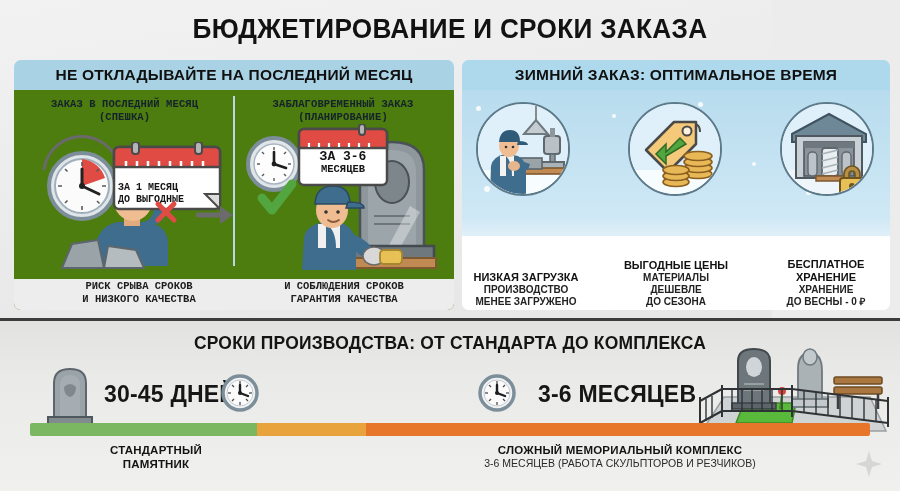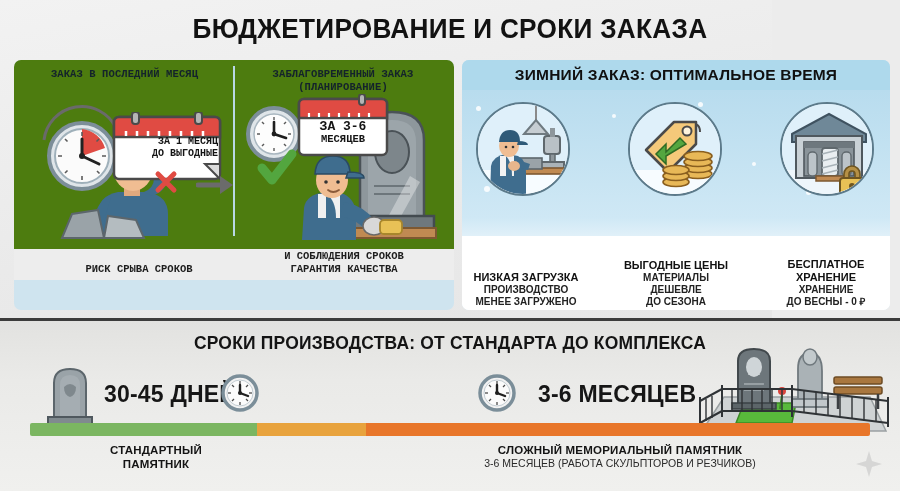--- a/index.html
+++ b/index.html
@@ -99,25 +99,27 @@
 </head>
 <body>
 
 <div id="root">
 
   <div class="top-area">
 
     <div class="main-title">БЮДЖЕТИРОВАНИЕ И СРОКИ ЗАКАЗА</div>
 
     <div class="panel" id="panel-left">
+      <div class="panel-head">НЕ ОТКЛАДЫВАЙТЕ НА ПОСЛЕДНИЙ МЕСЯЦ</div>
 
       <div class="lp-body">
 
         <div class="lp-col-title" style="left:8px; top:8px; width:205px;">
           <div>ЗАКАЗ В ПОСЛЕДНИЙ МЕСЯЦ</div>
+          <div>(СПЕШКА)</div>
         </div>
         <div class="lp-col-title" style="left:226px; top:8px; width:206px;">
           <div>ЗАБЛАГОВРЕМЕННЫЙ ЗАКАЗ</div>
           <div>(ПЛАНИРОВАНИЕ)</div>
         </div>
 
         <div class="lp-divider"></div>
 
         <svg width="200" height="140" viewBox="0 0 200 140" style="position:absolute;left:6px;top:36px;">
 
@@ -175,21 +177,21 @@
                 <line x1="27" y1="19" x2="27" y2="24"></line>
               <line x1="38" y1="19" x2="38" y2="24"></line>
                 <line x1="49" y1="19" x2="49" y2="24"></line>
               <line x1="60" y1="19" x2="60" y2="24"></line>
                 <line x1="71" y1="19" x2="71" y2="24"></line>
               <line x1="82" y1="19" x2="82" y2="24"></line>
                 <line x1="93" y1="19" x2="93" y2="24"></line>
             </g>
             <polygon points="95,52 110,52 110,67" fill="#dcdcdc" stroke="#4a4a4a" stroke-width="2"></polygon>
           </svg>
-          <div style="position:absolute; left:8px; top:24px; width:100px; text-align:right; font-size:10px; font-weight:bold; color:#141414; line-height:12px;">
+          <div style="position:absolute; left:8px; top:40px; width:100px; text-align:left; font-size:10px; font-weight:bold; color:#141414; line-height:12px;">
             <div>ЗА 1 МЕСЯЦ</div>
             <div>ДО ВЫГОДНЫЕ</div>
           </div>
         </div>
 
         <svg width="24" height="24" viewBox="0 0 24 24" style="position:absolute;left:140px;top:110px;">
           <path d="M4 4 L20 20 M20 4 L4 20" stroke="#e04b43" stroke-width="5" stroke-linecap="round"></path>
         </svg>
 
         <svg width="90" height="40" viewBox="0 0 90 40" style="position:absolute;left:44px;top:140px;">
@@ -270,20 +272,21 @@
           </svg>
           <div style="position:absolute; left:4px; top:26px; width:86px; text-align:center; color:#141414; line-height:13px;">
             <div style="font-size:13px;font-weight:bold;">ЗА 3-6</div>
             <div style="font-size:10.5px;font-weight:bold;">МЕСЯЦЕВ</div>
           </div>
         </div>
 
         <div class="lp-captionband"></div>
         <div class="lp-caption" style="left:25px; width:200px;">
           <div>РИСК СРЫВА СРОКОВ</div>
+          <div>И НИЗКОГО КАЧЕСТВА</div>
         </div>
         <div class="lp-caption" style="left:228px; width:204px;">
           <div>И СОБЛЮДЕНИЯ СРОКОВ</div>
           <div>ГАРАНТИЯ КАЧЕСТВА</div>
         </div>
       </div>
     </div>
 
     <div class="panel" id="panel-right">
       <div class="panel-head">ЗИМНИЙ ЗАКАЗ: ОПТИМАЛЬНОЕ ВРЕМЯ</div>
@@ -521,21 +524,21 @@
       <div class="tl-seg" id="seg0" style="width: 27%; background: rgb(123, 182, 97);"></div>
       <div class="tl-seg" id="seg1" style="width: 13%; background: rgb(232, 163, 61);"></div>
       <div class="tl-seg" id="seg2" style="width: 60%; background: rgb(232, 118, 42);"></div>
     </div>
 
     <div class="bot-cap" style="left:36px; top:122px; width:240px;">
       <div class="h">СТАНДАРТНЫЙ</div>
       <div class="h">ПАМЯТНИК</div>
     </div>
     <div class="bot-cap" style="left:400px; top:122px; width:440px;">
-      <div class="h">СЛОЖНЫЙ МЕМОРИАЛЬНЫЙ ПАМЯТНИК</div>
+      <div class="h">СЛОЖНЫЙ МЕМОРИАЛЬНЫЙ КОМПЛЕКС</div>
       <div class="s">3-6 МЕСЯЦЕВ (РАБОТА СКУЛЬПТОРОВ И РЕЗЧИКОВ)</div>
     </div>
 
     <svg class="sparkle" viewBox="0 0 26 26">
       <path d="M13 0 L16 10 L26 13 L16 16 L13 26 L10 16 L0 13 L10 10 Z" fill="#bfbfbf"></path>
     </svg>
   </div>
 </div>
 
 </body></html>

